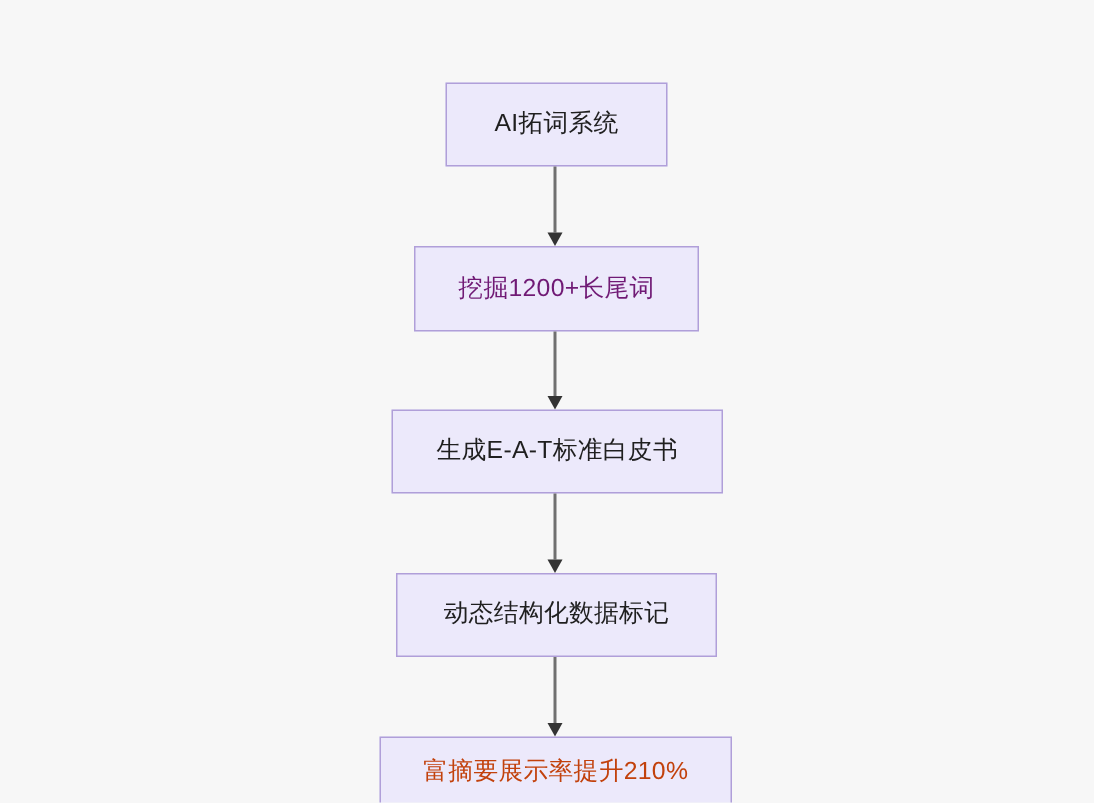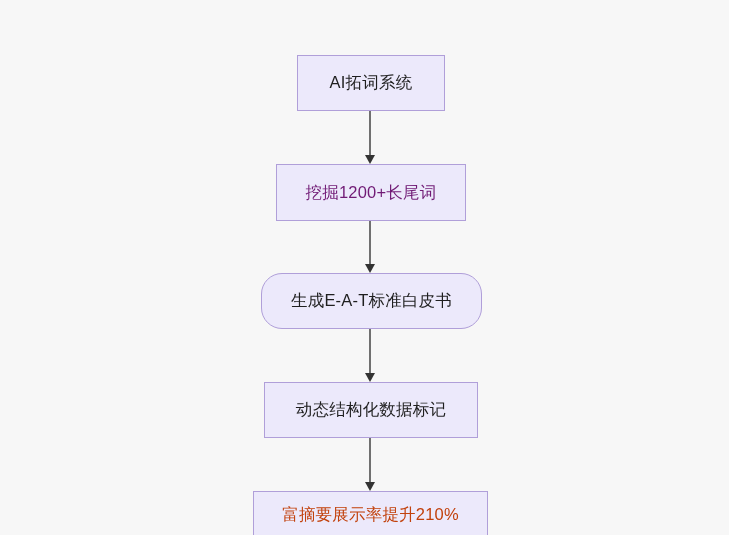--- a/index.html
+++ b/index.html
@@ -53,21 +53,21 @@
 <div id="flowchart-canvas">
 
   <div class="node" id="n1" style="left: 297px; top: 15px; width: 148px; height: 56px; background: rgb(236, 233, 251); border-color: rgb(176, 159, 217); color: rgb(31, 31, 31);">
     <span class="node-label">AI拓词系统</span>
   </div>
 
   <div class="node" id="n2" style="left: 276px; top: 124px; width: 190px; height: 57px; background: rgb(236, 233, 251); border-color: rgb(176, 159, 217); color: #701a75;">
     <span class="node-label">挖掘1200+长尾词</span>
   </div>
 
-  <div class="node" id="n3" style="left: 261px; top: 233px; width: 221px; height: 56px; background: rgb(236, 233, 251); border-color: rgb(176, 159, 217); color: rgb(31, 31, 31); border-radius: 21px;">
+  <div class="node" id="n3" style="left: 261px; top: 233px; width: 221px; height: 56px; background: rgb(236, 233, 251); border-color: rgb(176, 159, 217); color: rgb(31, 31, 31);">
     <span class="node-label">生成E-A-T标准白皮书</span>
   </div>
 
   <div class="node" id="n4" style="left: 264px; top: 342px; width: 214px; height: 56px; background: rgb(236, 233, 251); border-color: rgb(176, 159, 217); color: rgb(31, 31, 31); justify-content: center;">
     <span class="node-label">动态结构化数据标记</span>
   </div>
 
   <div class="node" id="n5" style="left: 253px; top: 451px; width: 235px; height: 47px; background: rgb(236, 233, 251); border-color: rgb(176, 159, 217); color: #c2410c;">
     <span class="node-label">富摘要展示率提升210%</span>
   </div>

